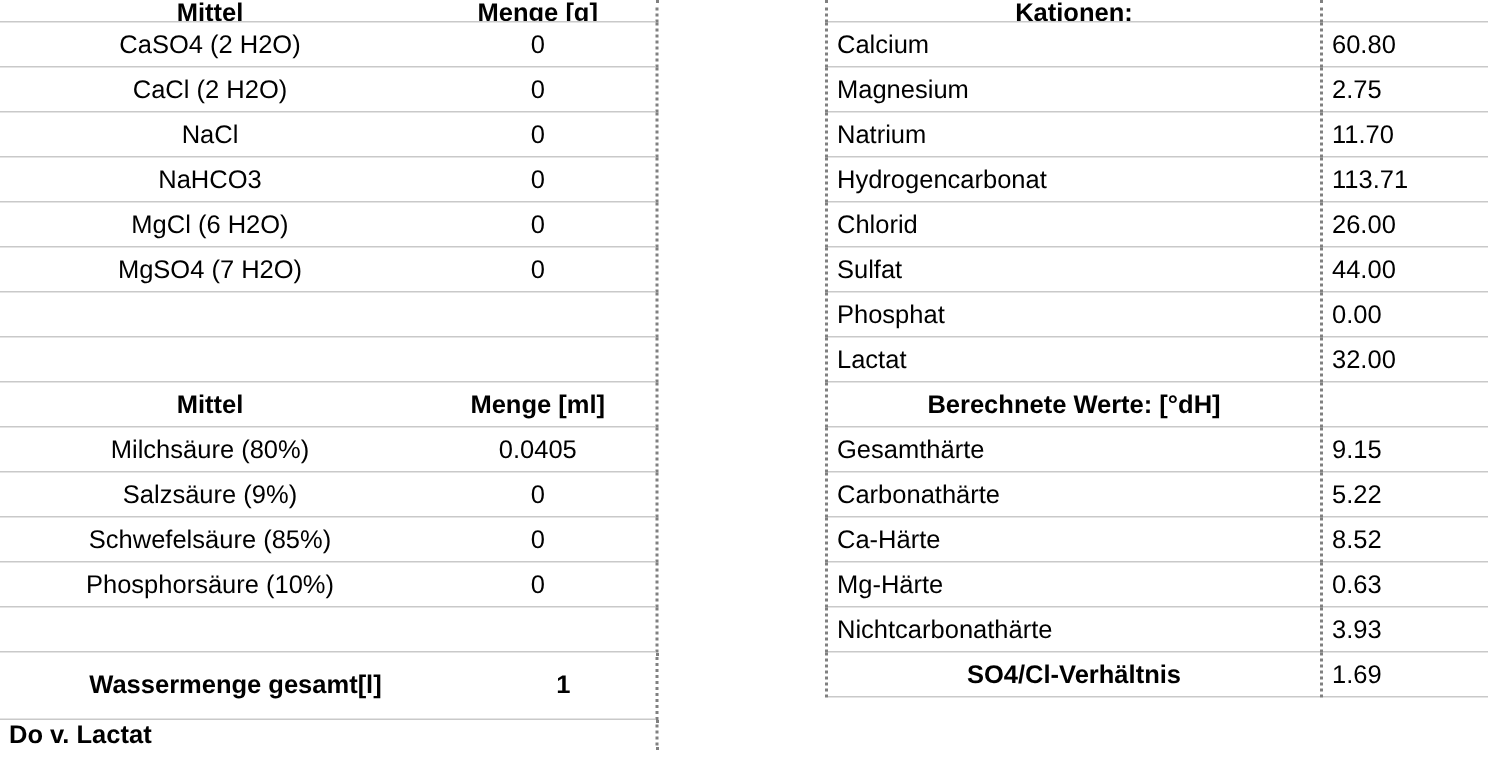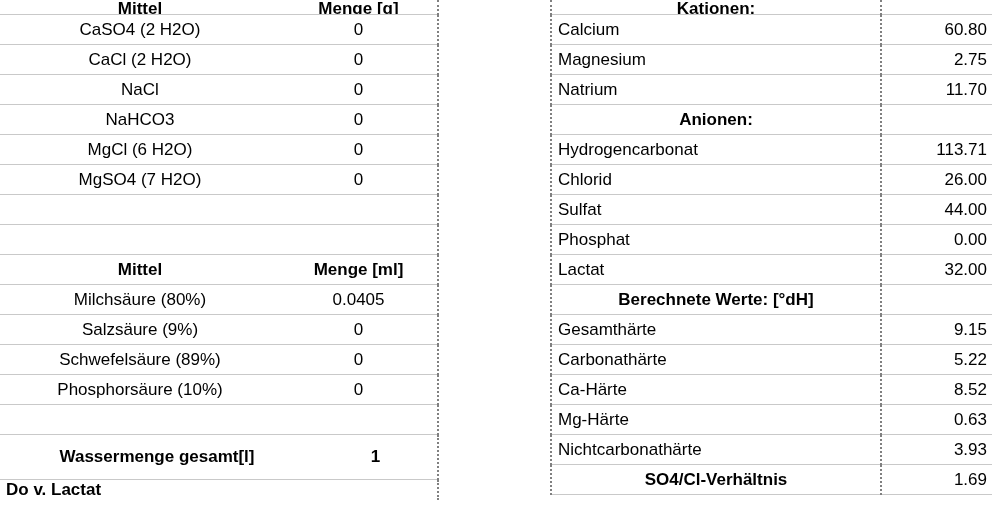--- a/index.html
+++ b/index.html
@@ -49,21 +49,21 @@
     padding: 0 6px;
     font-size: 17px;
     line-height: 29px;
     white-space: nowrap;
     overflow: hidden;
     border-bottom: 1px solid #c9c9c9;
     vertical-align: middle;
   }
   .center { text-align: center; }
   .left   { text-align: left; }
-  .right  { text-align: right; }
+  .right  { text-align: left; }
   .bold   { font-weight: bold; }
 
   
   .vline-r { border-right: 2px dotted #808080; }
   .vline-l { border-left: 2px dotted #808080; }
   .blankrow td { border-bottom: 1px solid #c9c9c9; }
 
   
   .lt col.c1 { width: 280px; }
   .lt col.c2 { width: 158px; }
@@ -147,21 +147,21 @@
 
         <tr>
           <td class="center">Milchsäure (80%)</td>
           <td class="center vline-r">0.0405</td>
         </tr>
         <tr>
           <td class="center">Salzsäure (9%)</td>
           <td class="center vline-r">0</td>
         </tr>
         <tr>
-          <td class="center">Schwefelsäure (89%)</td>
+          <td class="center">Schwefelsäure (85%)</td>
           <td class="center vline-r">0</td>
         </tr>
         <tr>
           <td class="center">Phosphorsäure (10%)</td>
           <td class="center vline-r">0</td>
         </tr>
 
         <tr class="blankrow">
           <td></td>
           <td class="vline-r"></td>
@@ -200,24 +200,20 @@
         </tr>
         <tr>
           <td class="left vline-l">Magnesium</td>
           <td class="right vline-l">2.75</td>
         </tr>
         <tr>
           <td class="left vline-l">Natrium</td>
           <td class="right vline-l">11.70</td>
         </tr>
 
-        <tr>
-          <td class="center bold vline-l">Anionen:</td>
-          <td class="right vline-l"></td>
-        </tr>
 
         <tr>
           <td class="left vline-l">Hydrogencarbonat</td>
           <td class="right vline-l">113.71</td>
         </tr>
         <tr>
           <td class="left vline-l">Chlorid</td>
           <td class="right vline-l">26.00</td>
         </tr>
         <tr>

